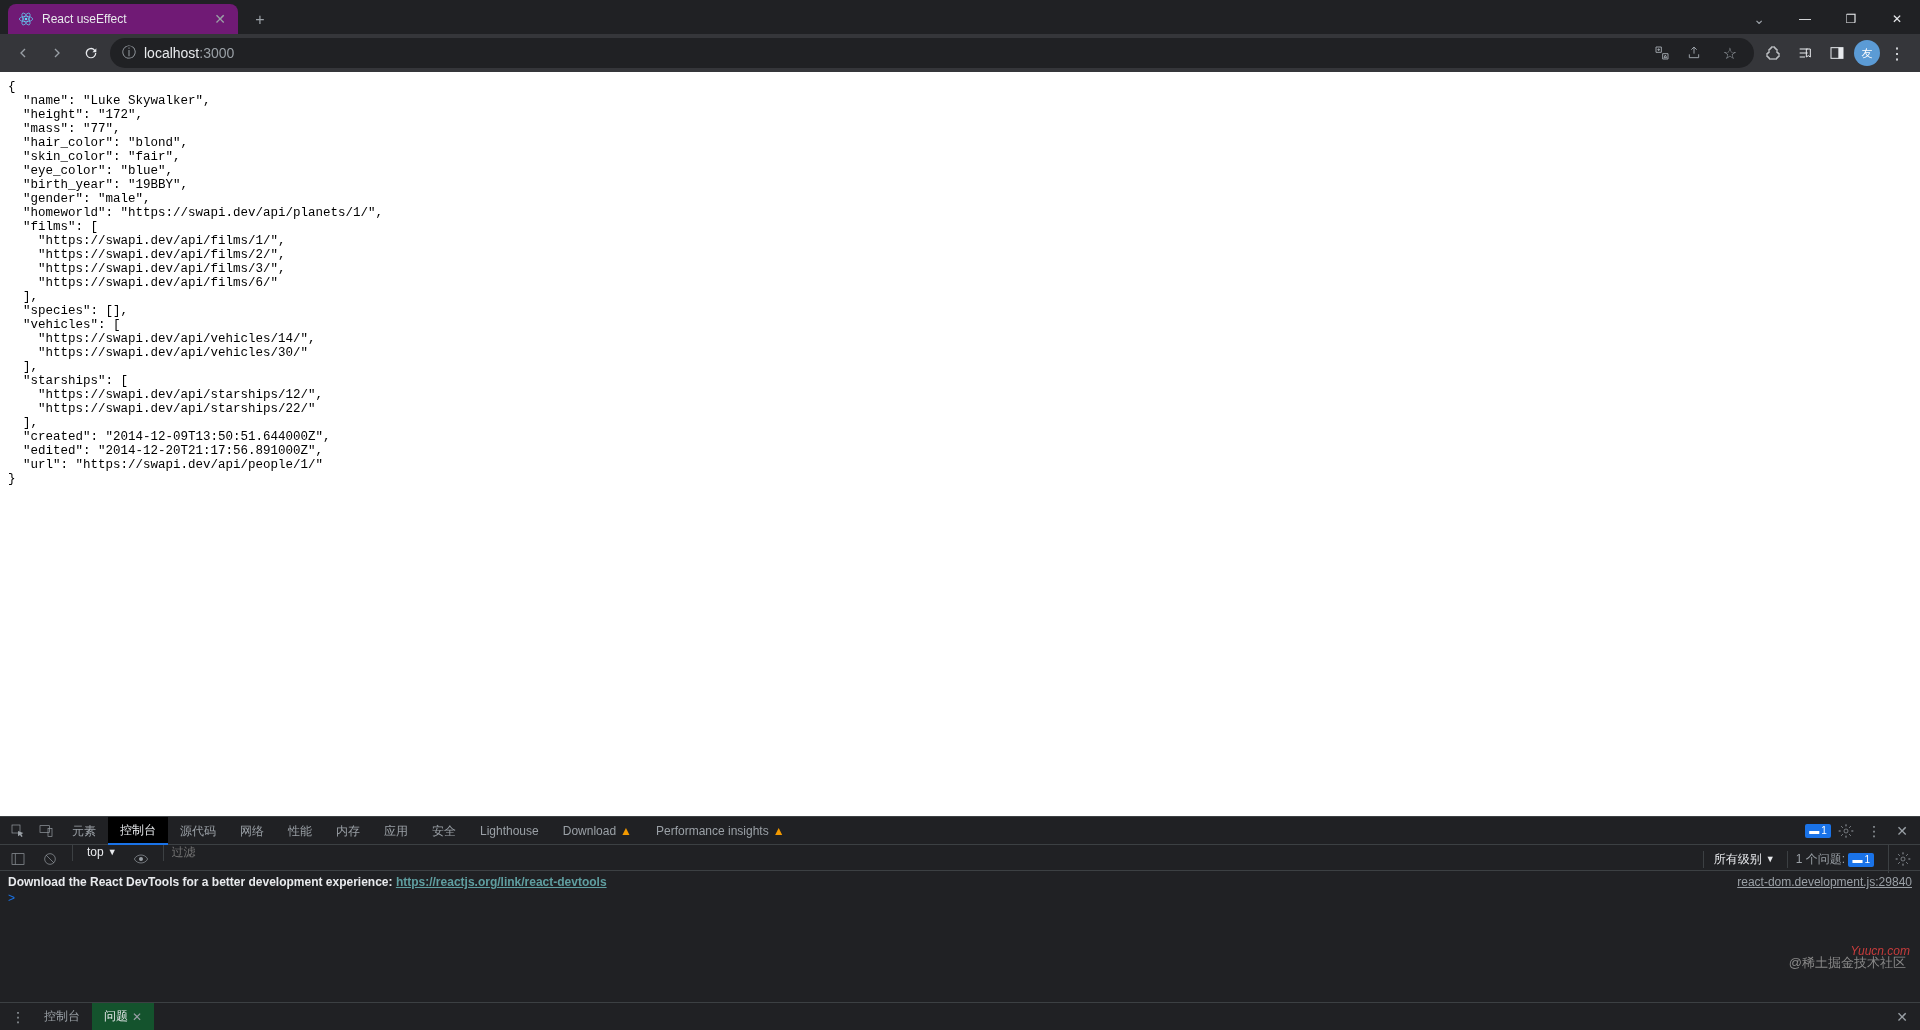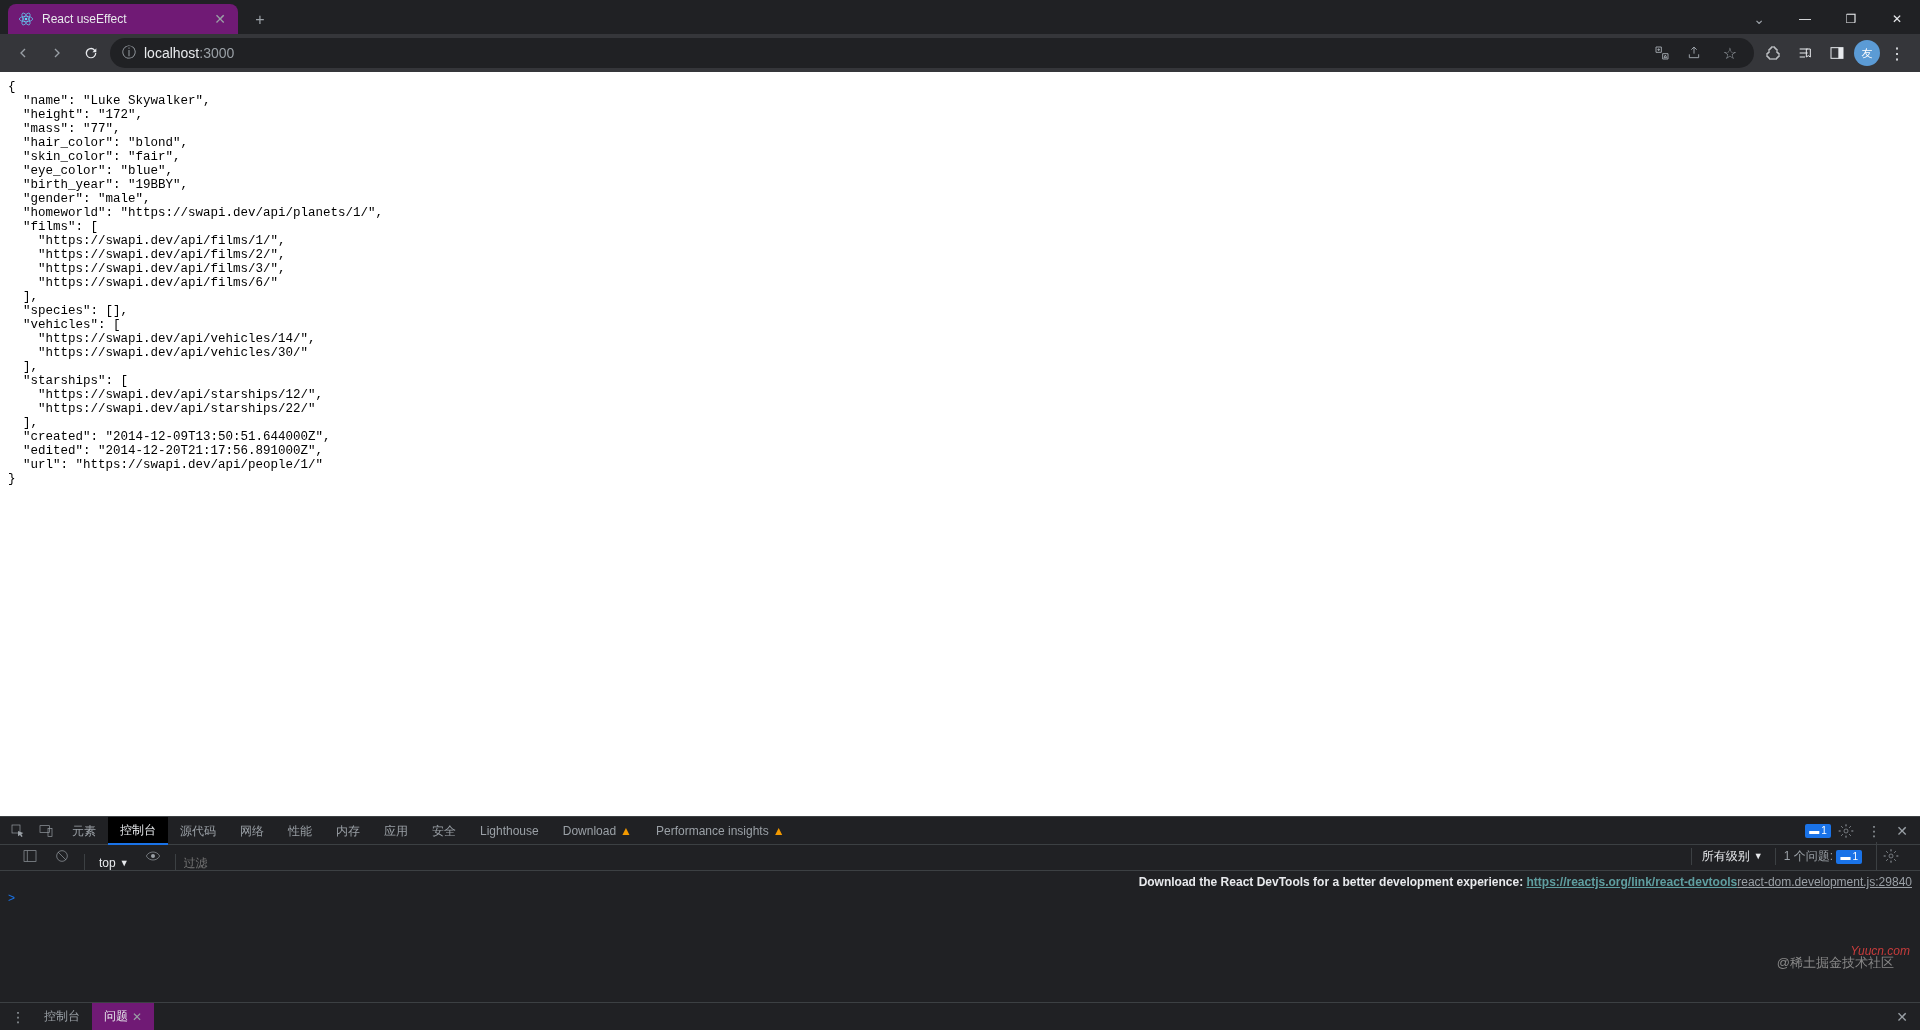--- a/index.html
+++ b/index.html
@@ -33,36 +33,36 @@
     
     .content { background: #fff; flex: 1; overflow: auto; padding: 8px; }
     .content pre { font-family: "Courier New", monospace; font-size: 12.5px; line-height: 14px; white-space: pre; color: #000; }
     
     
     .devtools { height: 214px; background: #202124; display: flex; flex-direction: column; border-top: 1px solid #3c4043; }
     .dt-tabs { height: 28px; display: flex; align-items: flex-start; border-bottom: 1px solid #3c4043; padding: 0 4px; gap: 0; }
     .dt-tabbtn { height: 28px; padding: 0 12px; display: flex; align-items: center; color: #9aa0a6; font-size: 12px; cursor: pointer; gap: 4px; }
     .dt-tabbtn.active { color: #e8eaed; border-bottom: 2px solid #1a73e8; background: #000; }
     .dt-iconbtn { width: 28px; height: 28px; display: flex; align-items: center; justify-content: center; color: #9aa0a6; font-size: 14px; }
-    .dt-toolbar { height: 26px; display: flex; align-items: flex-end; border-bottom: 1px solid #3c4043; padding: 0 16px; gap: 4px; }
+    .dt-toolbar { height: 26px; display: flex; align-items: flex-start; border-bottom: 1px solid #3c4043; padding: 0 4px; gap: 4px; }
     .dt-toolbar input { background: transparent; border: none; color: #9aa0a6; font-size: 12px; outline: none; width: 100px; }
     .dt-select { color: #e8eaed; font-size: 12px; padding: 0 6px; display: flex; align-items: center; gap: 4px; }
     .dt-toolbar .sep { width: 1px; height: 16px; background: #3c4043; margin: 0 4px; }
     .dt-right { margin-left: auto; display: flex; gap: 6px; align-items: center; color: #9aa0a6; font-size: 12px; }
     .dt-badge { background: #1a73e8; color: #fff; border-radius: 2px; padding: 0 4px; font-size: 10px; line-height: 14px; display: inline-flex; align-items: center; gap: 2px; }
     .dt-console { flex: 1; padding: 4px 8px; font-family: Consolas, monospace; font-size: 12px; color: #e8eaed; position: relative; }
-    .console-row { display: flex; justify-content: flex-end; }
+    .console-row { display: flex; justify-content: space-between; }
     .console-link { color: #5f9ea0; text-decoration: underline; }
     .console-src { color: #9aa0a6; text-decoration: underline; }
     .console-prompt { color: #1a73e8; margin-top: 2px; }
     .dt-drawer { height: 28px; border-top: 1px solid #3c4043; display: flex; align-items: center; padding: 0 4px; gap: 0; }
     .drawer-tab { padding: 0 12px; height: 28px; display: flex; align-items: center; color: #9aa0a6; font-size: 12px; gap: 4px; }
-    .drawer-tab.active { background: #701a75; color: #e8eaed; }
+    .drawer-tab.active { background: #14532d; color: #e8eaed; }
     .drawer-close { font-size: 12px; color: #9aa0a6; }
-    .watermark { position: absolute; right: 26px; bottom: 30px; color: #888; font-size: 13px; }
+    .watermark { position: absolute; right: 14px; bottom: 30px; color: #888; font-size: 13px; }
     .watermark2 { position: absolute; right: 10px; bottom: 44px; color: #c83c3c; font-size: 12px; font-style: italic; }
     
     svg { display: block; }
     .ic { width: 16px; height: 16px; fill: currentColor; }
   </style>
 </head>
 <body>
 
 <div class="titlebar">
   <div class="tab">

